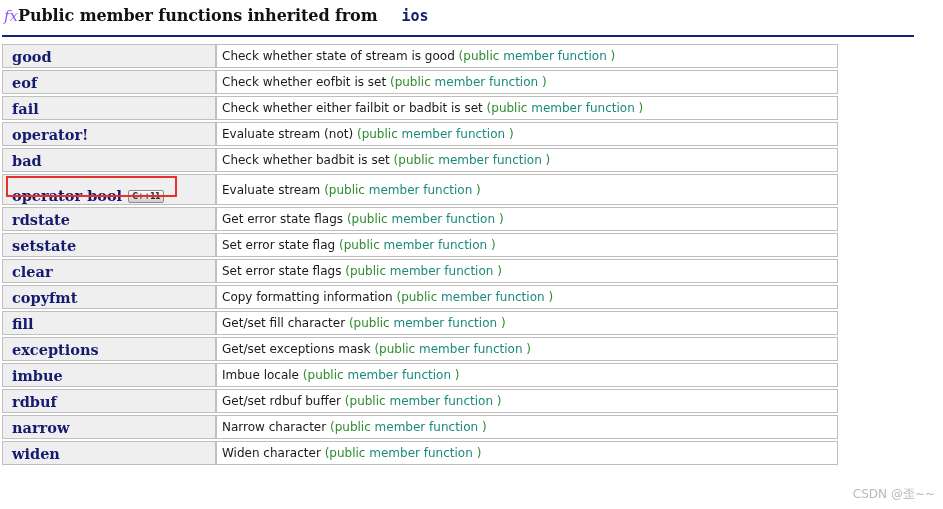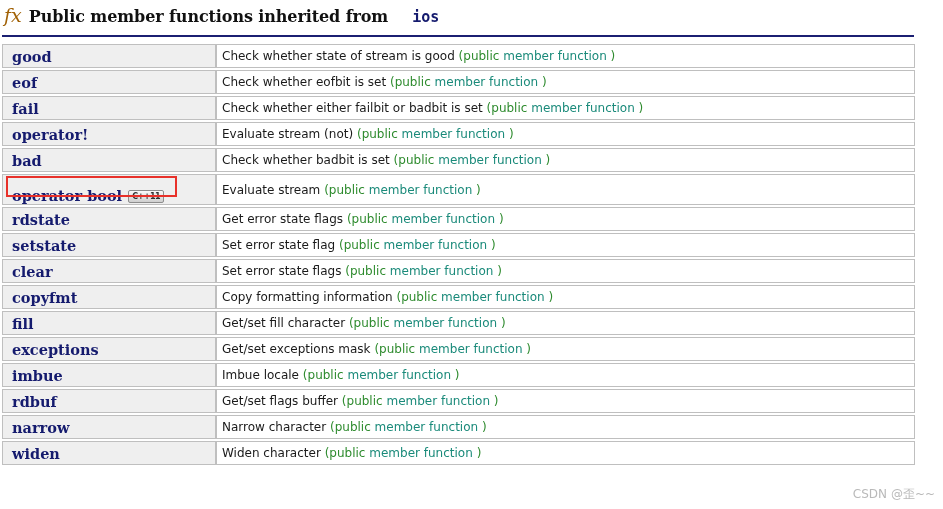--- a/index.html
+++ b/index.html
@@ -18,23 +18,23 @@
   
   .header {
     display: flex;
     align-items: baseline;
     padding: 6px 0 0 4px;
     height: 26px;
   }
   .fx-icon {
     font-family: "DejaVu Serif", serif;
     font-style: italic;
-    font-size: 19px;
-    color: #a16207;
-    margin-right: 7px;
+    font-size: 15px;
+    color: #8b5cf6;
+    margin-right: 0;
     line-height: 1;
   }
   .header-title {
     font-family: "DejaVu Serif", serif;
     font-weight: bold;
     font-size: 16px;
     color: #111111;
     letter-spacing: -0.1px;
   }
   .header-scope {
@@ -46,21 +46,21 @@
   }
   .header-rule {
     height: 2px;
     background: #1b1f72;
     width: 912px;
     margin: 3px 0 5px 2px;
   }
 
   
   .fn-table {
-    width: 913px;
+    width: 836px;
     margin-left: 2px;
     border-collapse: separate;
     border-spacing: 0 2px;
     table-layout: fixed;
   }
   .fn-table td {
     border: 1px solid #bfbfbf;
     height: 22px;
     padding: 0;
     vertical-align: middle;
@@ -189,21 +189,21 @@
       <tr>
         <td class="fn-name"><span>exceptions</span></td>
         <td class="fn-desc"><span>Get/set exceptions mask</span> <span class="paren">(public</span> <span class="kind">member function</span> <span class="paren">)</span></td>
       </tr>
       <tr>
         <td class="fn-name"><span>imbue</span></td>
         <td class="fn-desc"><span>Imbue locale</span> <span class="paren">(public</span> <span class="kind">member function</span> <span class="paren">)</span></td>
       </tr>
       <tr>
         <td class="fn-name"><span>rdbuf</span></td>
-        <td class="fn-desc"><span>Get/set flags buffer</span> <span class="paren">(public</span> <span class="kind">member function</span> <span class="paren">)</span></td>
+        <td class="fn-desc"><span>Get/set rdbuf buffer</span> <span class="paren">(public</span> <span class="kind">member function</span> <span class="paren">)</span></td>
       </tr>
       <tr>
         <td class="fn-name"><span>narrow</span></td>
         <td class="fn-desc"><span>Narrow character</span> <span class="paren">(public</span> <span class="kind">member function</span> <span class="paren">)</span></td>
       </tr>
       <tr>
         <td class="fn-name"><span>widen</span></td>
         <td class="fn-desc"><span>Widen character</span> <span class="paren">(public</span> <span class="kind">member function</span> <span class="paren">)</span></td>
       </tr>
     </tbody>

